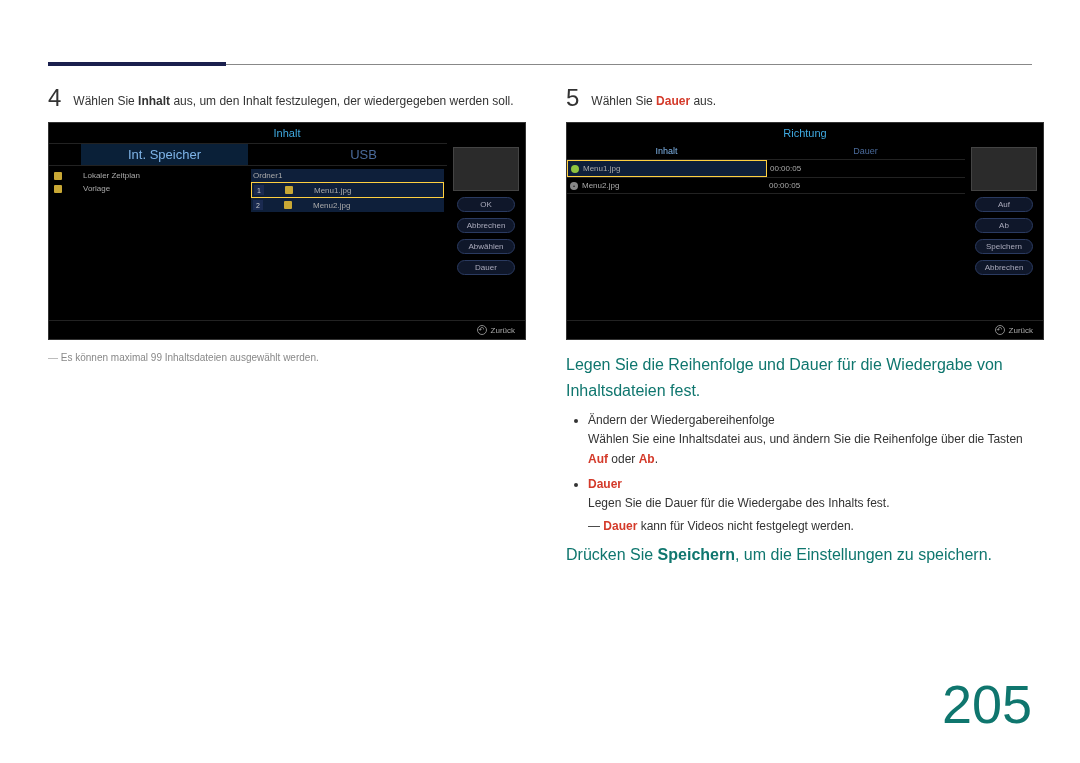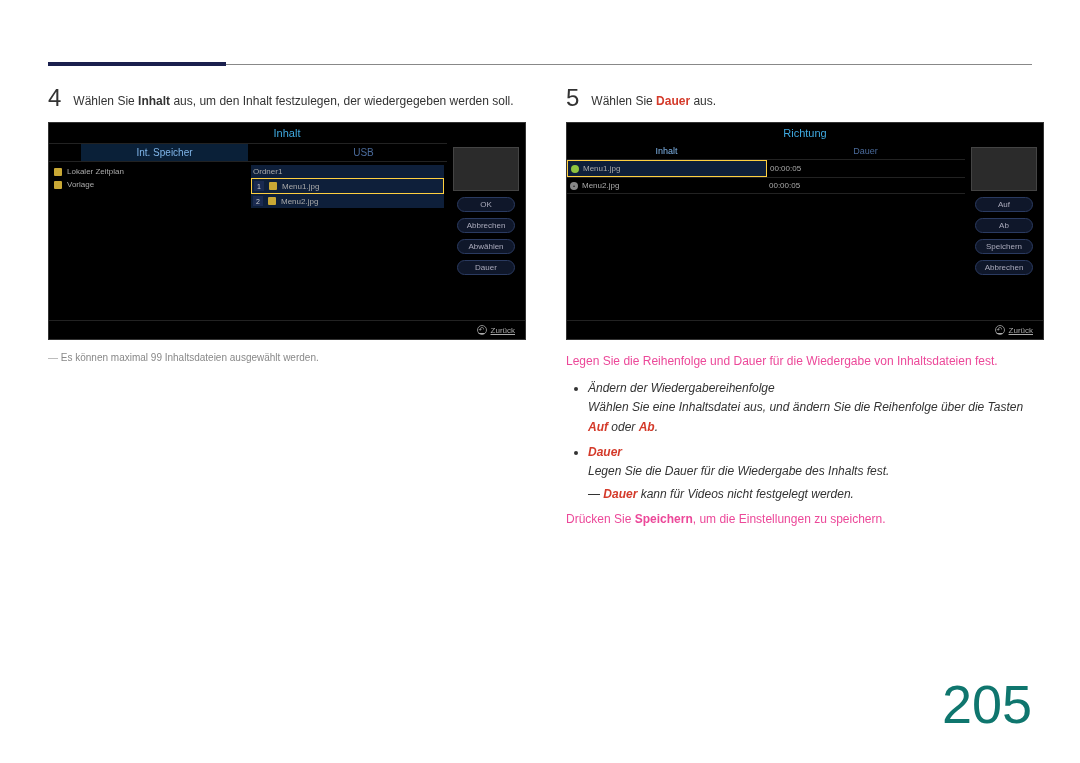--- a/index.html
+++ b/index.html
@@ -22,51 +22,51 @@
   .step-text { font-size:12px; color:#333; line-height:1.5; padding-top:6px; }
   .bold { font-weight:bold; }
   .red { color:#d43a2a; font-weight:bold; }
 
   
   .tvshot { width:478px; height:218px; background:#000; position:relative; border:1px solid #333; margin-top:8px; margin-bottom:12px; }
   .tv-title { color:#3fa9e0; text-align:center; font-size:11px; padding:4px 0; }
   .tv-body { display:flex; height:174px; }
   .side-area { flex:1; display:flex; flex-direction:column; }
   .tabs-row { display:flex; border-top:1px solid #222; border-bottom:1px solid #222; }
-  .tab { flex:1; text-align:center; font-size:10px; padding:3px 0;margin-left:32px; }
+  .tab { flex:1; text-align:center; font-size:13px; padding:3px 0;margin-left:32px; }
   .tab.active { color:#7fb4e8; background:#0a2038; }
   .tab.inactive { color:#4a6a9a; }
   .headers-row { display:flex; border-bottom:1px solid #222; }
   .hdr { flex:1; text-align:center; font-size:9px; padding:3px 0; color:#7fb4e8; }
   .hdr.dim { color:#4a6a9a; }
   .content-cols { display:flex; flex:1; }
   .col-list { flex:1; padding:3px; }
-  .list-item { display:flex; align-items:center; font-size:8px; color:#aaa; padding:2px; gap:5px; }
+  .list-item { display:flex; align-items:center; font-size:8px; color:#aaa; padding:2px; gap:21px; }
   .chk { width:8px; height:8px; background:#c9a835; border-radius:1px; }
   .sel { background:#0e1f3a; }
   .sel-item { border:1px solid #ffd040; background:#0e1f3a; }
   .num-badge { width:10px; height:10px; background:#1a2a50; color:#ccc; font-size:7px; display:flex; align-items:center; justify-content:center; }
   .green-dot { width:8px; height:8px; background:#8fc33e; border-radius:50%; }
   .grey-dot { width:8px; height:8px; background:#888; border-radius:50%; display:flex; align-items:center; justify-content:center; font-size:6px; color:#222;}
   .right-area { width:78px; display:flex; flex-direction:column; align-items:center; padding-top:4px; gap:6px; }
   .preview { width:66px; height:44px; background:#2b2b2b; border:1px solid #444; }
   .pill { width:58px; background:#0f172a; color:#aab; font-size:8px; text-align:center; padding:2px 0; border-radius:9px; border:1px solid #2a3a60; }
   .tv-footer { position:absolute; bottom:0; left:0; right:0; text-align:right; padding:4px 10px; font-size:8px; color:#aaa; border-top:1px solid #222; }
-  .tv-footer .ret { display:inline-flex; align-items:center; gap:4px;text-decoration:underline; }
+  .tv-footer .ret { display:inline-flex; align-items:center; gap:4px; }
   .ret-icon { display:inline-block; width:10px; height:10px; border:1px solid #888; border-radius:50%; font-size:7px; line-height:8px; text-align:center;}
 
   
   .list-row { display:flex; border-bottom:1px solid #222; }
   .cell { flex:1; display:flex; align-items:center; padding:3px; font-size:8px; color:#aaa; gap:4px; }
   .cell.sel { border:1px solid #ffd040; background:#0e1f3a; }
 
   .note { color:#888; font-size:10px; margin-top:6px; }
   .note::before { content:"― "; color:#aaa; }
-  .para { font-size:12px; color:#ec4899; line-height:1.6; margin-bottom:8px; }
-  ul.bullets { list-style: disc; margin-left:22px;font-style:italic; }
+  .para { font-size:16px; color:#0f766e; line-height:1.6; margin-bottom:8px; }
+  ul.bullets { list-style: disc; margin-left:22px; }
   ul.bullets > li { font-size:12px; line-height:1.6; color:#333; margin-bottom:6px; }
   ul.bullets ul { list-style:none; margin-left:0; }
   ul.bullets ul li { margin-top:4px; }
   ul.bullets ul li::before { content:"― "; color:#333; }
 
   .page-num { position:absolute; right:48px; bottom:28px; font-size:54px; color:#0f766e; font-weight:400; }
 </style>
 </head>
 <body>
 

